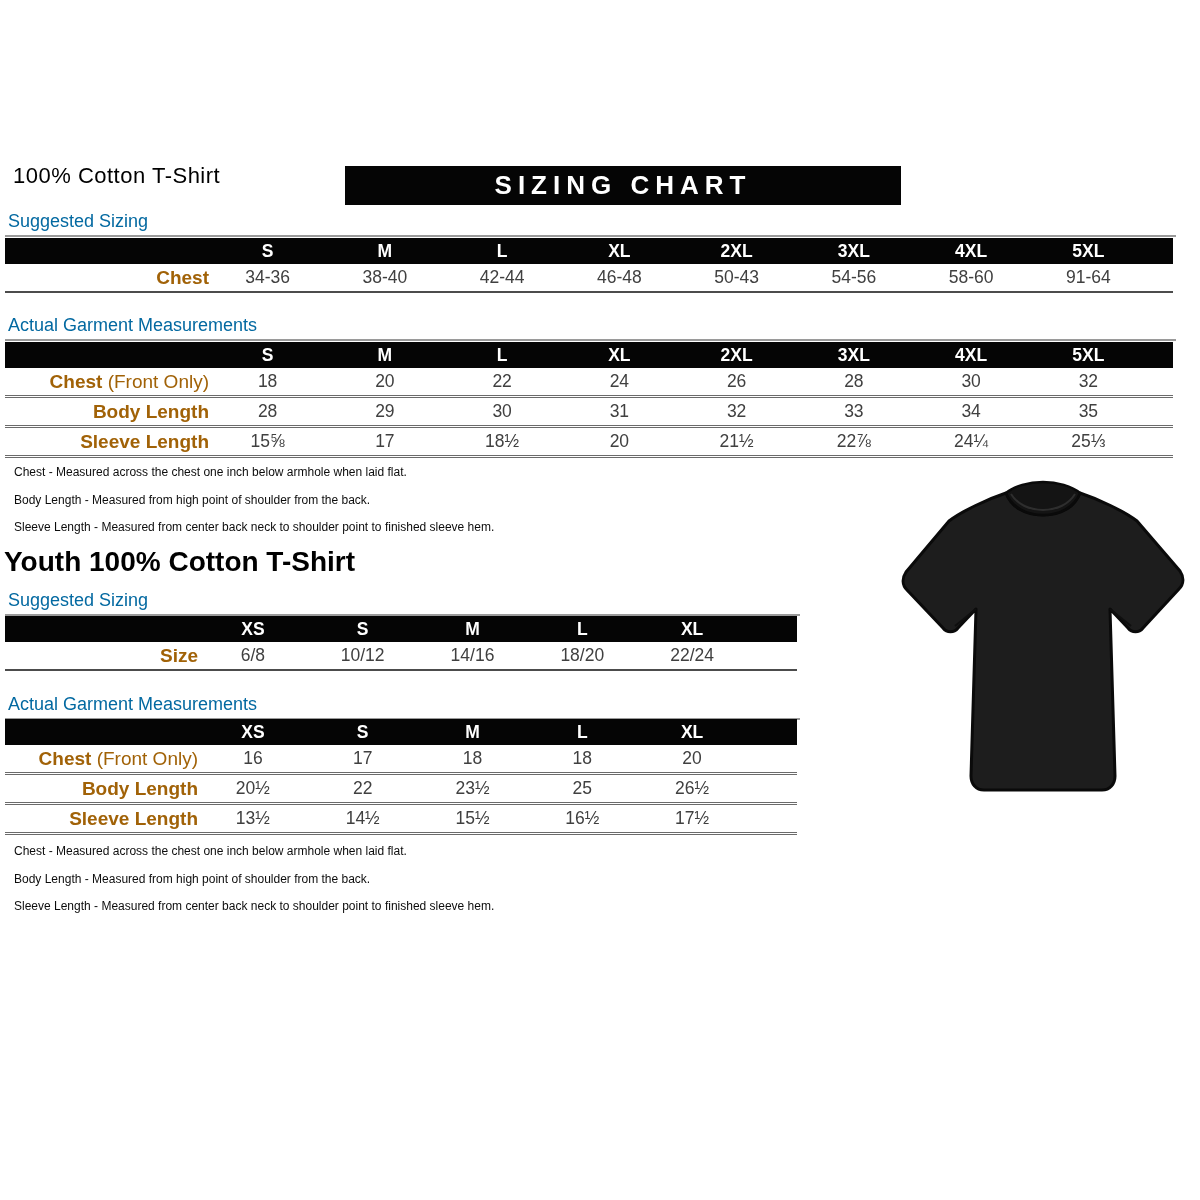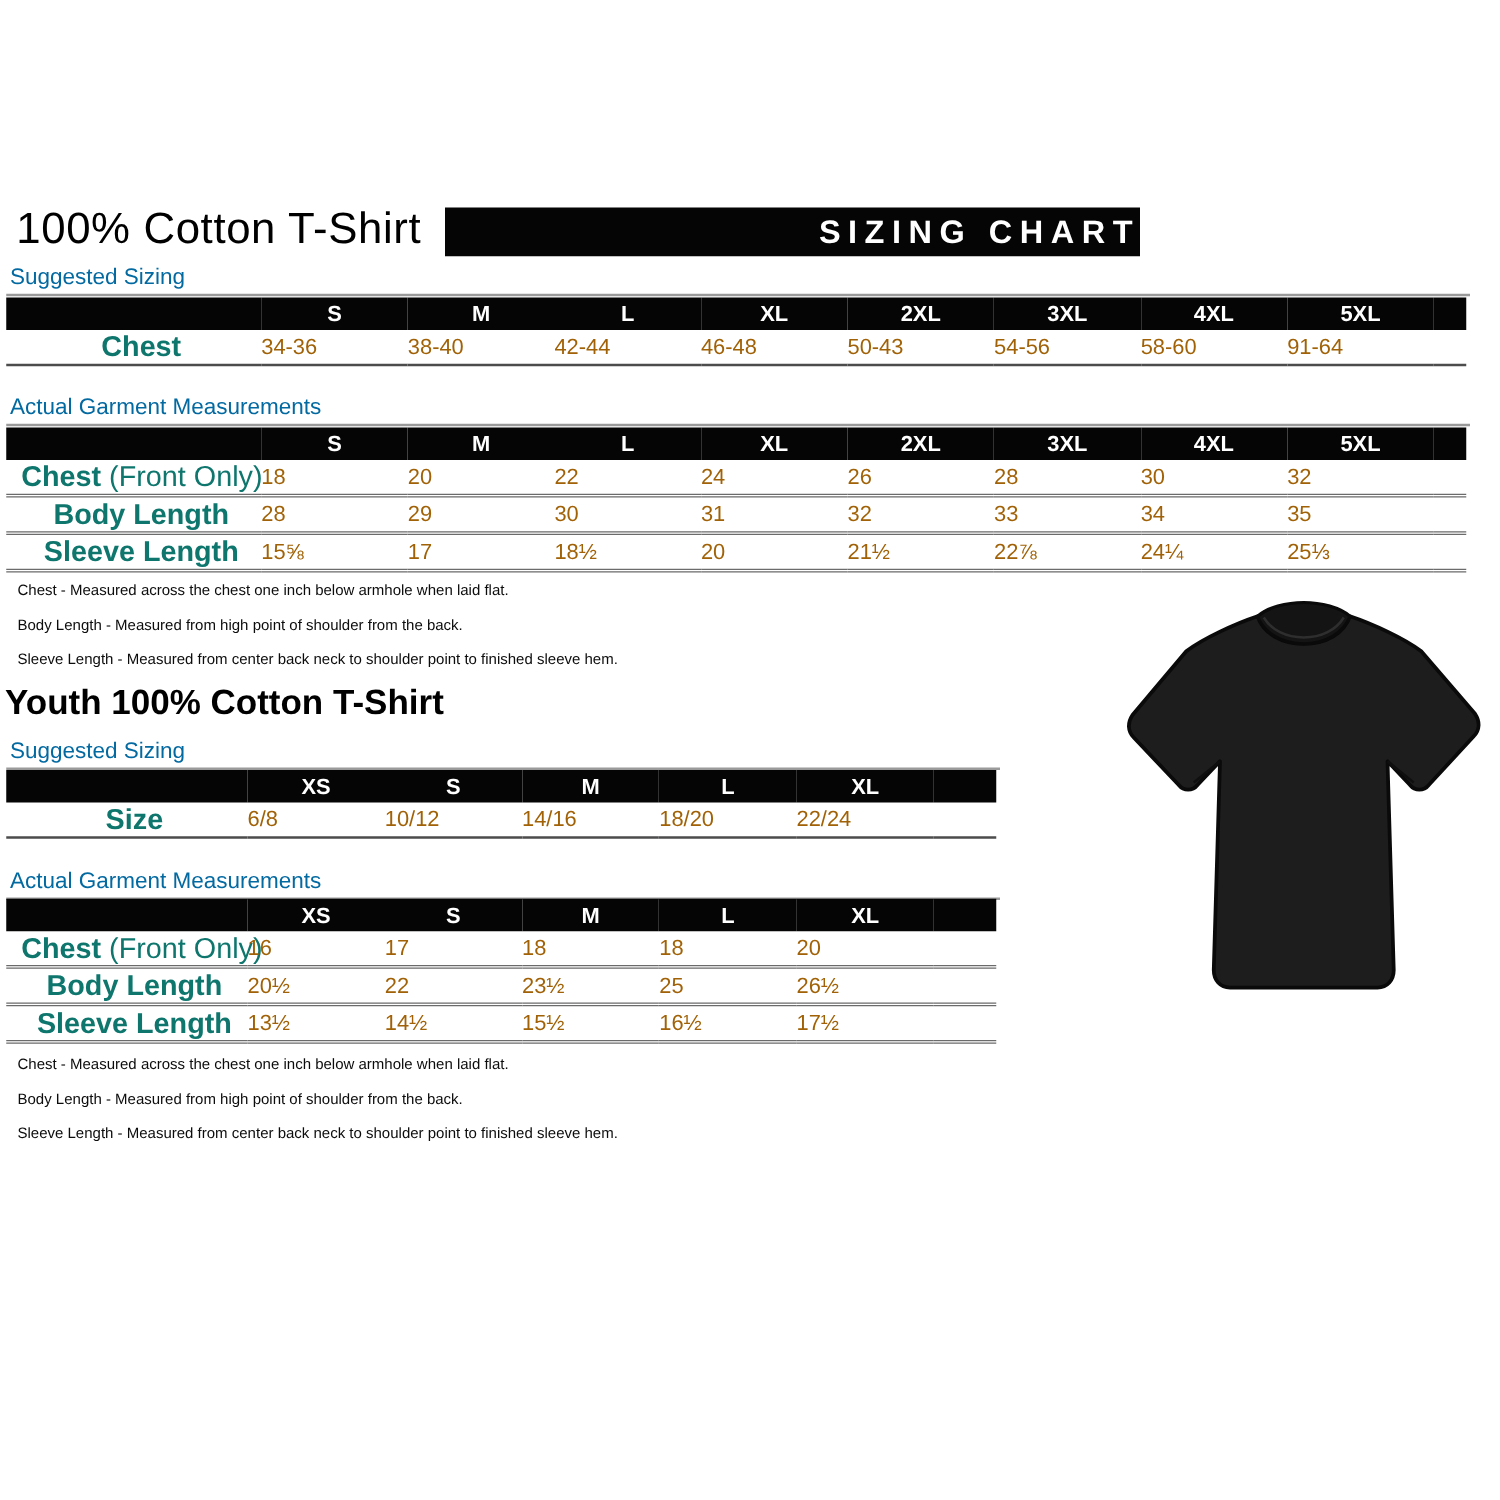--- a/index.html
+++ b/index.html
@@ -3,51 +3,51 @@
 <meta charset="utf-8">
 <style>
   html,body{margin:0;padding:0;}
   body{
     width:1200px;height:1200px;position:relative;background:#ffffff;
     font-family:"Liberation Sans", sans-serif;color:#000;
   }
   .abs{position:absolute;}
 
   
-  .main-title{left:13px;top:163px;font-size:35px;font-weight:normal;letter-spacing:0.5px;}
+  .main-title{left:13px;top:163px;font-size:22px;font-weight:normal;letter-spacing:0.5px;}
   .youth-title{left:4px;top:546px;font-size:28px;font-weight:bold;}
   .banner{
-    left:356px;top:166px;width:556px;height:39px;background:#050505;color:#fff;
-    font-size:26px;font-weight:bold;letter-spacing:6px;text-align:right;line-height:39px;
+    left:345px;top:166px;width:556px;height:39px;background:#050505;color:#fff;
+    font-size:26px;font-weight:bold;letter-spacing:6px;text-align:center;line-height:39px;
   }
 
   
   .section-label{
     font-size:18px;color:#0369a1;padding:0 0 3px 3px;
     border-bottom:2px solid #9a9a9a;
   }
   .w-adult{width:1168px;}
   .w-youth{width:792px;}
 
   
   .size-table{border-collapse:collapse;table-layout:fixed;margin-top:2px;}
   .size-table.w-adult{width:1168px;}
   .size-table.w-youth{width:792px;}
   .size-table thead th{
     background:#050505;color:#ffffff;height:26px;padding:0;
     font-size:17.5px;font-weight:bold;text-align:center;
   }
   .size-table tbody th{
-    text-align:center;padding:0 0 0 12px;font-weight:normal;font-size:23px;color:#0f766e;
+    text-align:right;padding:0 0 0 12px;font-weight:normal;font-size:19px;color:#a16207;
     white-space:nowrap;
   }
   .size-table tbody th b{font-weight:bold;}
   .size-table tbody th .sfx{font-weight:normal;}
   .size-table tbody td{
-    text-align:left;height:27px;padding:0;font-size:17.5px;color:#a16207;
+    text-align:center;height:27px;padding:0;font-size:17.5px;color:#404040;
   }
   .size-table tbody tr{border-bottom:3px double #6b6b6b;}
   .size-table.single tbody tr{border-bottom:2px solid #4c4c4c;}
   .adult .label-col{width:204px;}
   .adult .spacer-col{width:26px;}
   .youth .label-col{width:193px;}
   .youth .spacer-col{width:50px;}
 
   
   .notes{left:14px;top:0;}

